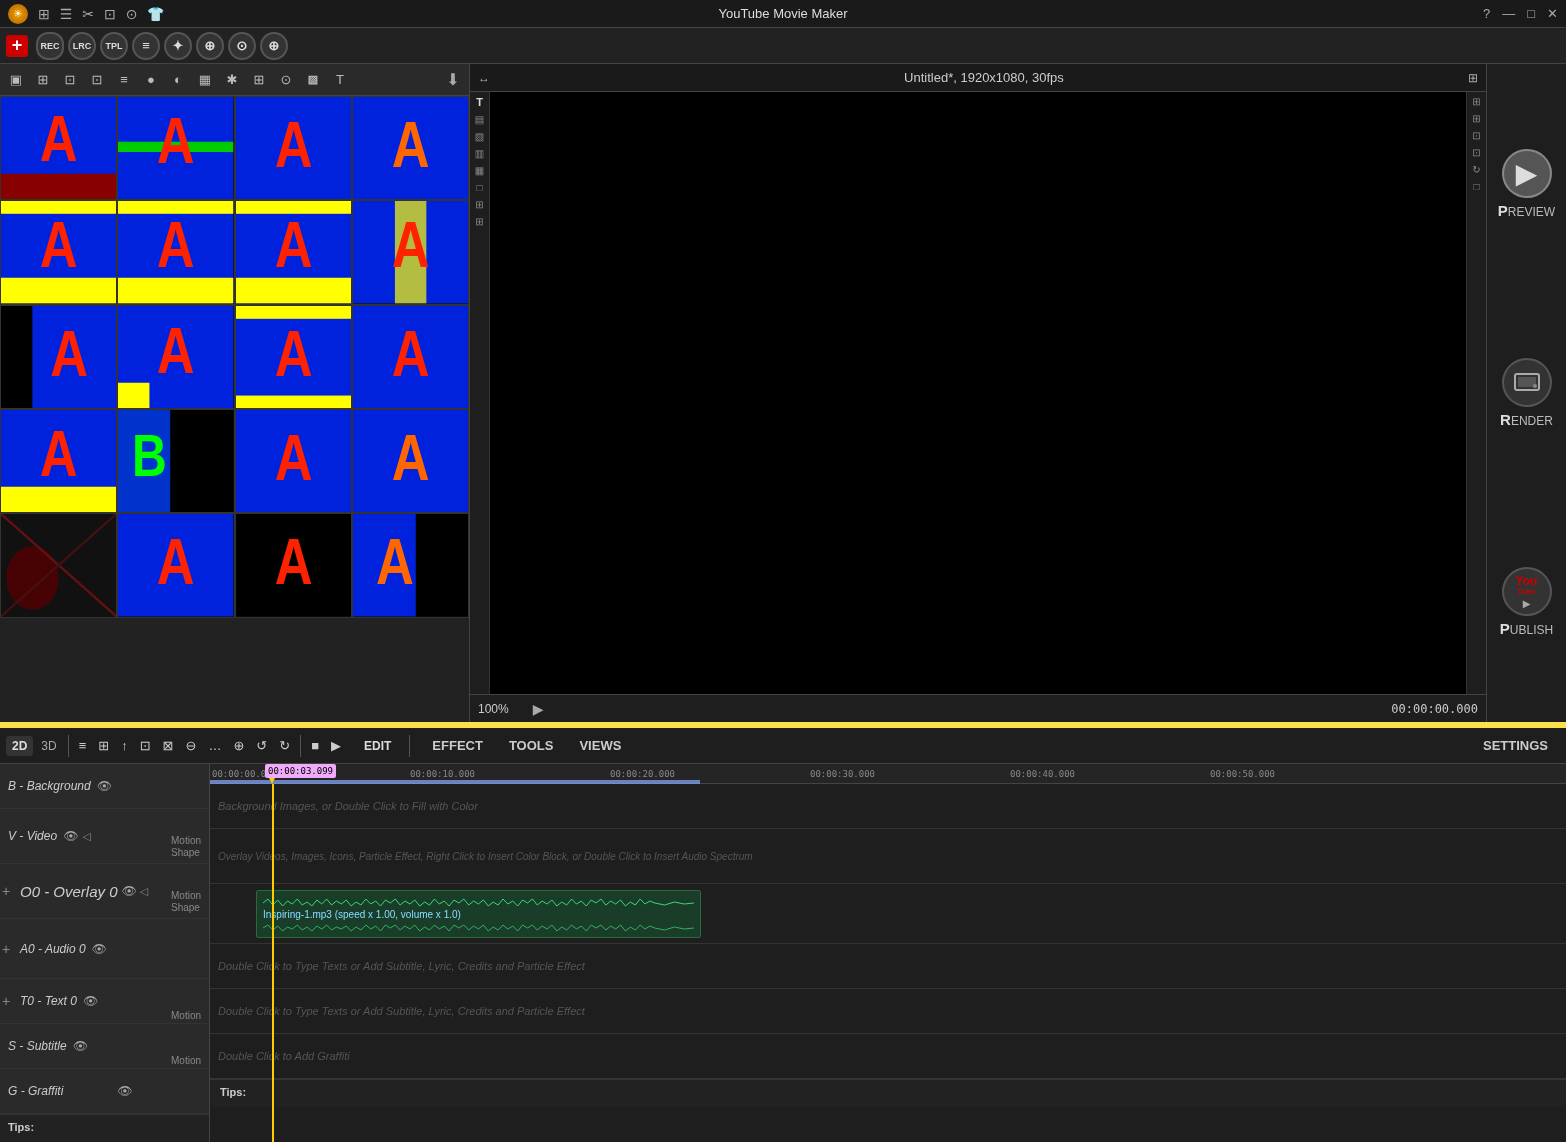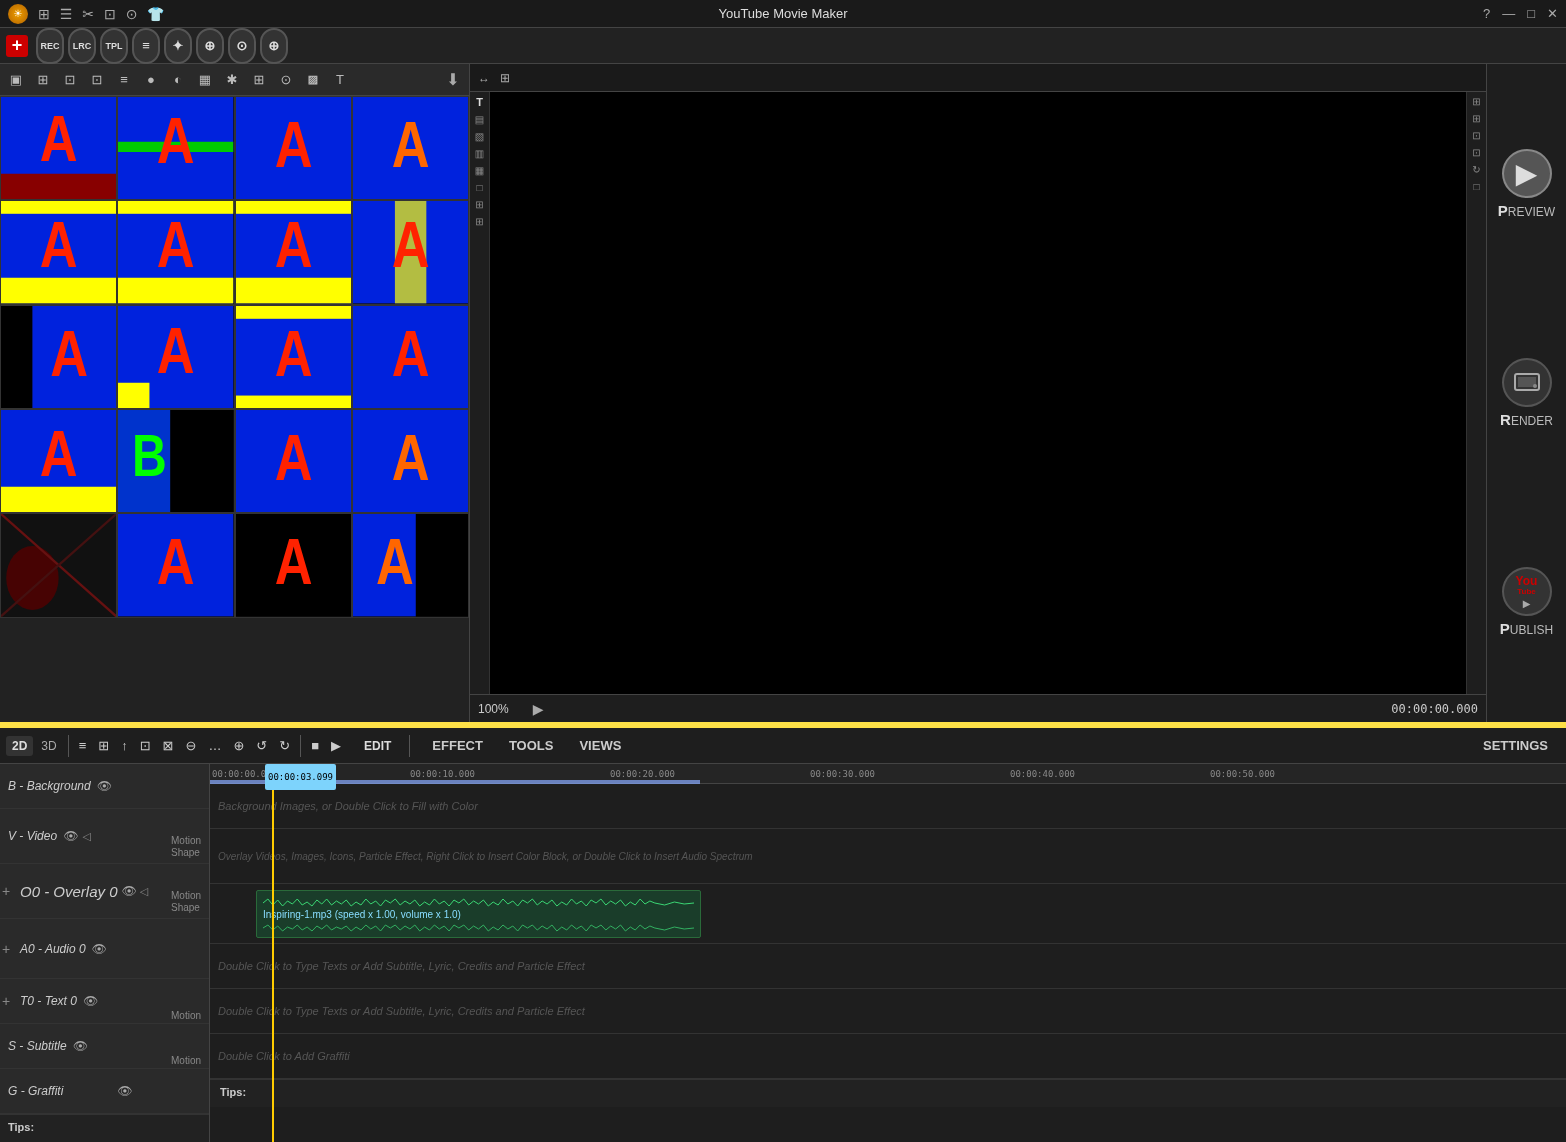--- a/index.html
+++ b/index.html
@@ -12,21 +12,21 @@
     }
     #title-bar .app-logo { width: 20px; height: 20px; background: radial-gradient(circle, #f0a000, #b06000); border-radius: 50%; display: flex; align-items: center; justify-content: center; font-size: 10px; color: white; }
     #title-bar .title-text { color: #ddd; font-size: 13px; position: absolute; left: 50%; transform: translateX(-50%); }
 
     
     #top-toolbar {
       width: 100%; height: 36px; background: #222; display: flex; align-items: center; padding: 0 6px; gap: 4px;
       border-bottom: 1px solid #444;
     }
     .toolbar-btn {
-      width: 28px; height: 36px; border-radius: 14px; display: flex; align-items: center; justify-content: center;
+      width: 28px; height: 28px; border-radius: 14px; display: flex; align-items: center; justify-content: center;
       cursor: pointer; font-size: 12px; color: #ddd; border: none; background: transparent;
     }
     .toolbar-btn.add { background: #cc0000; color: white; font-size: 18px; font-weight: bold; width: 22px; height: 22px; border-radius: 3px; margin-right: 4px; }
     .toolbar-btn.rec { background: #333; border: 2px solid #555; color: #ddd; font-size: 10px; font-weight: bold; border-radius: 14px; }
 
     
     #left-panel { width: 470px; min-width: 470px; background: #222; border-right: 1px solid #444; display: flex; flex-direction: column; }
 
     
     #media-toolbar { height: 32px; background: #2a2a2a; display: flex; align-items: center; padding: 0 4px; gap: 3px; border-bottom: 1px solid #444; }
@@ -258,20 +258,21 @@
             <text x="40" y="55" text-anchor="middle" font-size="50" font-family="Arial" font-weight="bold" fill="#ff6600">A</text>
           </svg>
         </div>
       </div>
     </div>
 
     <div id="right-panel" style="flex:1;display:flex;flex-direction:column;">
 
       <div id="preview-top-bar" style="height:28px;background:#1a1a1a;display:flex;align-items:center;padding:0 8px;border-bottom:1px solid #444;">
         <span style="color:#aaa;margin-right:10px;">↔</span>
+        <span style="flex:1;text-align:center;color:#ccc;font-size:13px;">Untitled*, 1920x1080, 30fps</span>
         <span style="color:#aaa;font-size:12px;">⊞</span>
       </div>
 
       <div style="flex:1;display:flex;">
 
         <div style="width:20px;background:#1e1e1e;display:flex;flex-direction:column;align-items:center;padding:4px 0;gap:6px;border-right:1px solid #333;">
           <span style="color:#ddd;font-size:11px;font-weight:bold;cursor:pointer;">T</span>
           <span style="color:#888;font-size:10px;cursor:pointer;">▤</span>
           <span style="color:#888;font-size:10px;cursor:pointer;">▧</span>
           <span style="color:#888;font-size:10px;cursor:pointer;">▥</span>
@@ -409,21 +410,21 @@
       <div id="timeline-tracks-area" style="flex:1;background:#1e1e1e;overflow:hidden;position:relative;">
 
         <div style="height:20px;background:#252525;border-bottom:1px solid #444;position:relative;display:flex;align-items:center;">
           <span style="position:absolute;left:0;color:#888;font-size:9px;font-family:monospace;padding-left:2px;">00:00:00.000</span>
           <span style="position:absolute;left:200px;color:#888;font-size:9px;font-family:monospace;">00:00:10.000</span>
           <span style="position:absolute;left:400px;color:#888;font-size:9px;font-family:monospace;">00:00:20.000</span>
           <span style="position:absolute;left:600px;color:#888;font-size:9px;font-family:monospace;">00:00:30.000</span>
           <span style="position:absolute;left:800px;color:#888;font-size:9px;font-family:monospace;">00:00:40.000</span>
           <span style="position:absolute;left:1000px;color:#888;font-size:9px;font-family:monospace;">00:00:50.000</span>
 
-          <div style="position:absolute;left:55px;top:0;background:#7dd3fc;color:#000;font-size:9px;padding:8px 3px;border-radius:2px;font-family:monospace;z-index:20;">00:00:03.099</div>
+          <div style="position:absolute;left:55px;top:0;background:#f0abfc;color:#000;font-size:9px;padding:2px 3px;border-radius:2px;font-family:monospace;z-index:20;">00:00:03.099</div>
 
           <div style="position:absolute;top:16px;left:0;width:490px;height:4px;background:#88aaff;opacity:0.7;"></div>
         </div>
 
         <div style="position:absolute;top:20px;bottom:0;left:62px;width:2px;background:#ffcc00;z-index:15;pointer-events:none;"></div>
         <div style="position:absolute;top:10px;left:57px;width:0;height:0;border-left:5px solid transparent;border-right:5px solid transparent;border-top:10px solid #ffcc00;z-index:16;pointer-events:none;"></div>
 
         <div style="height:45px;border-bottom:1px solid #333;position:relative;display:flex;align-items:center;">
           <span style="color:#555;font-style:italic;font-size:11px;padding-left:8px;">Background Images, or Double Click to Fill with Color</span>
         </div>

